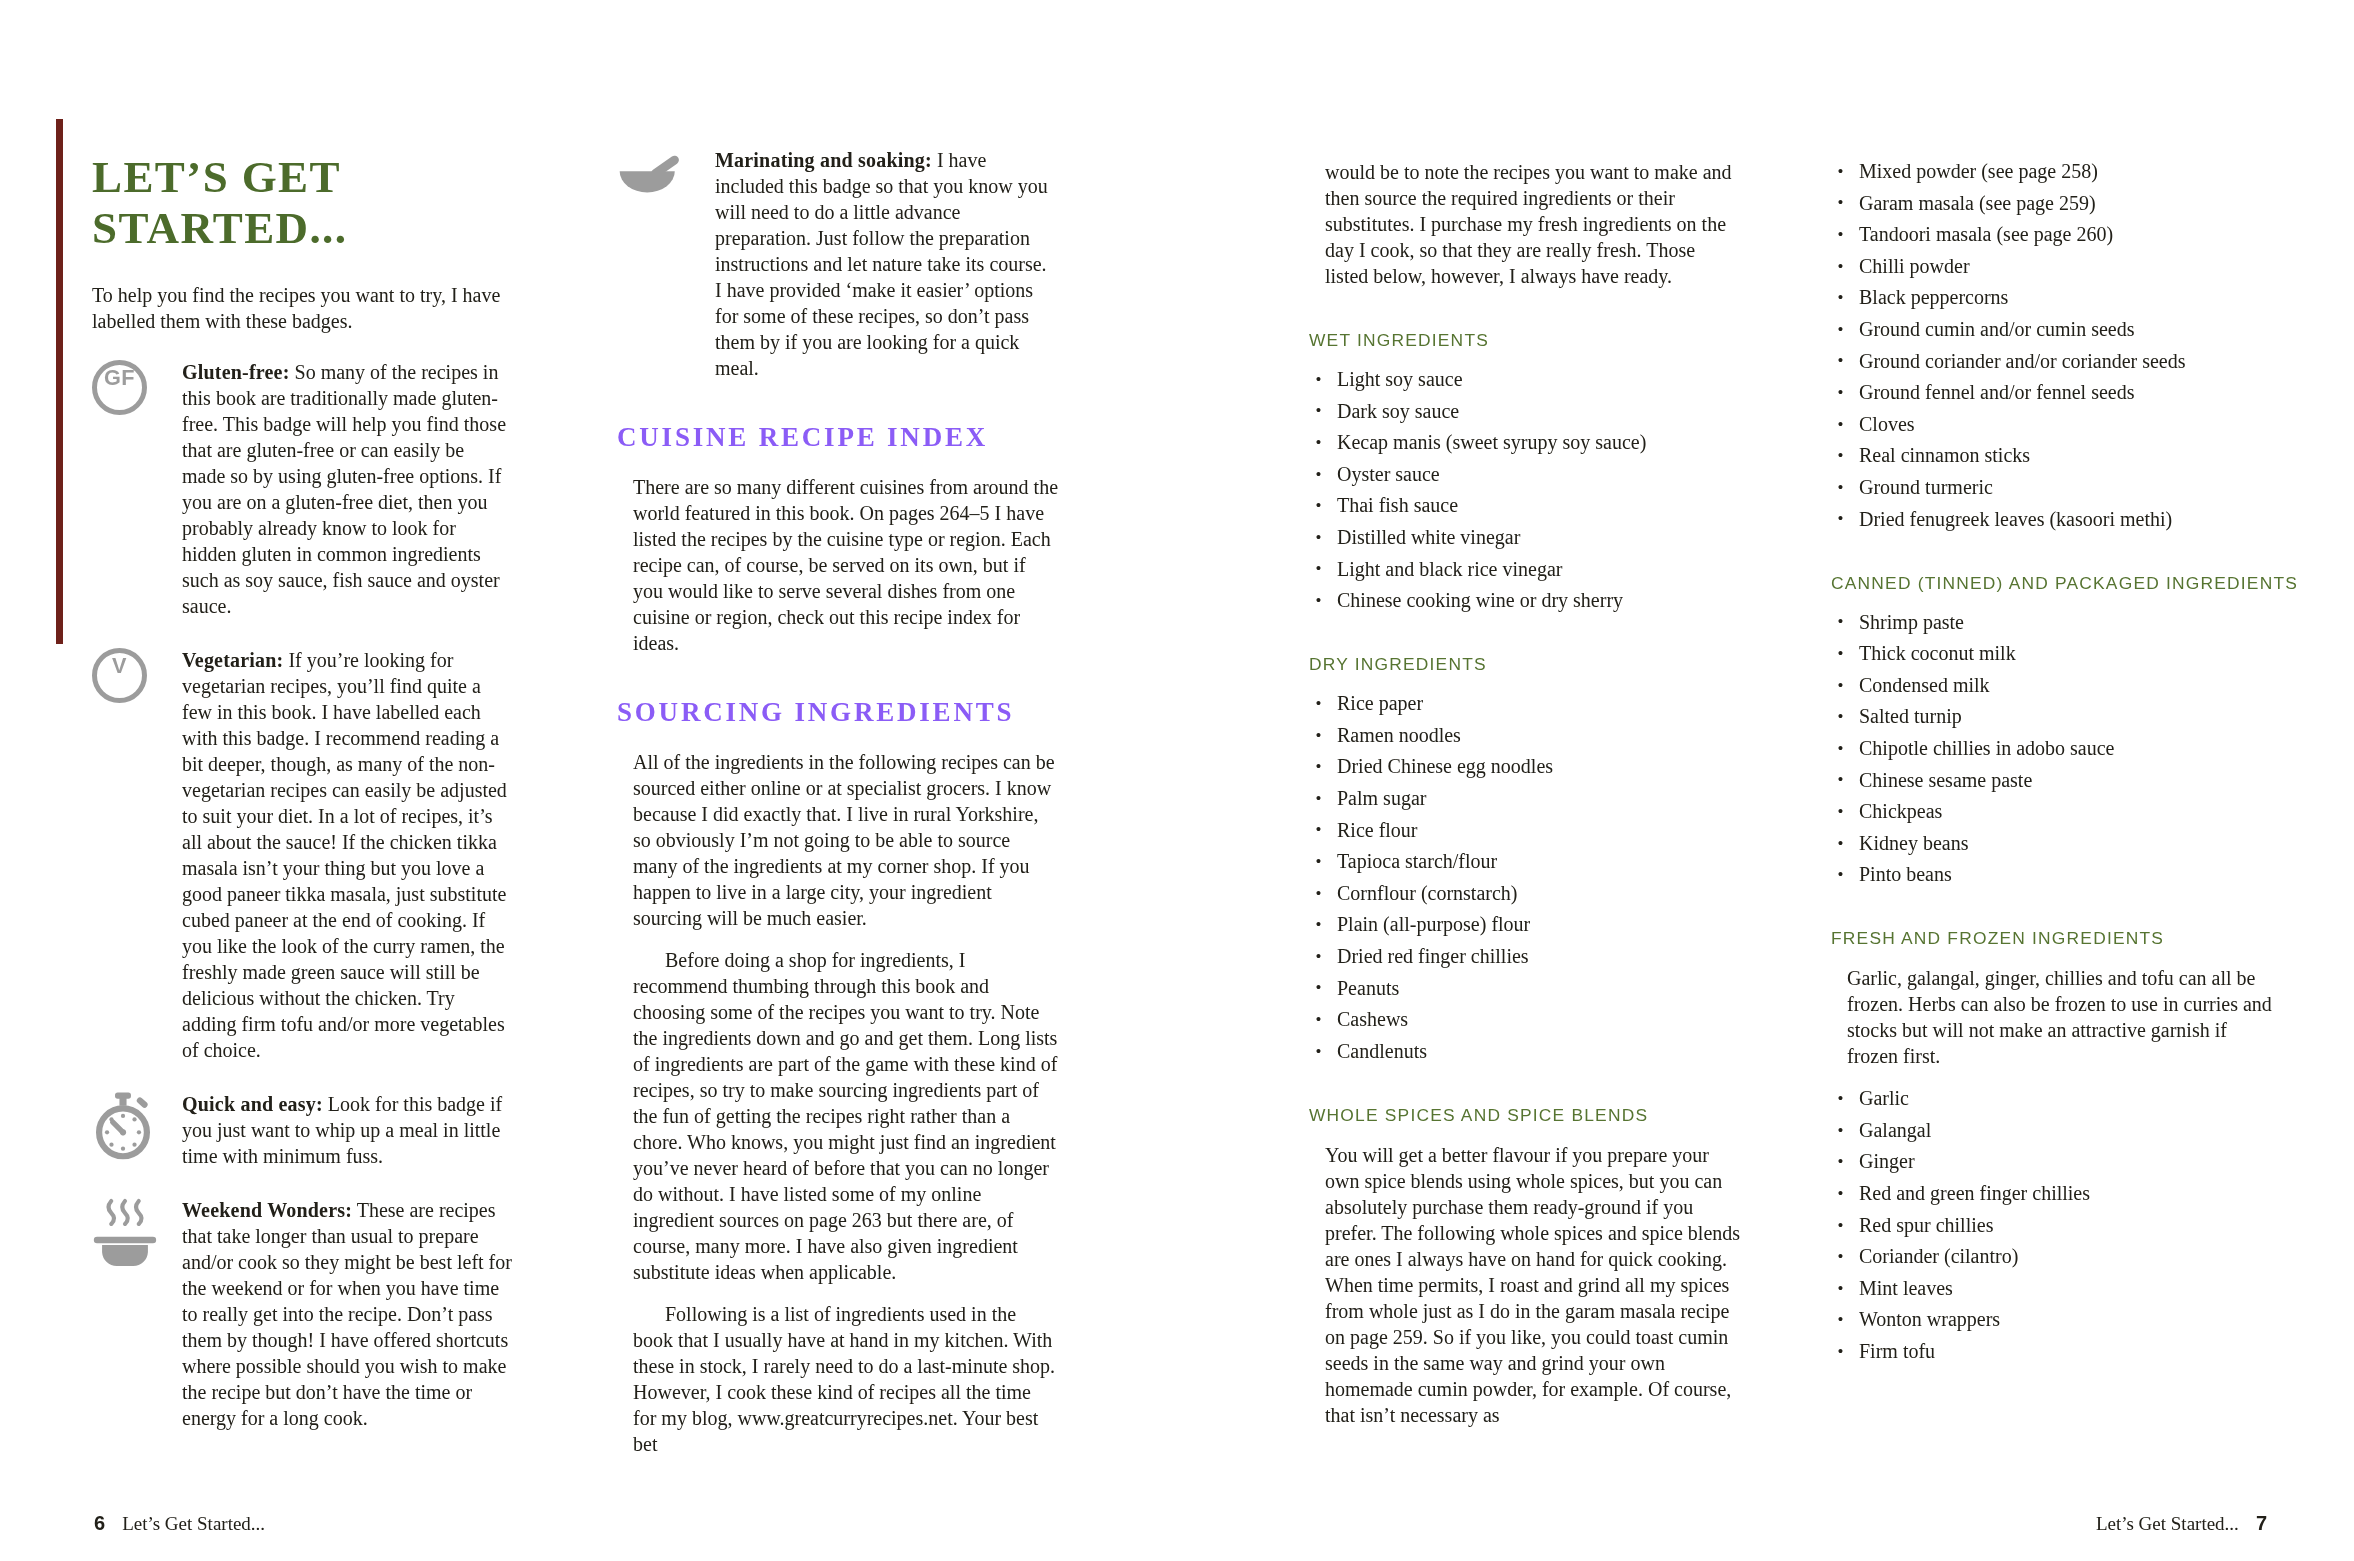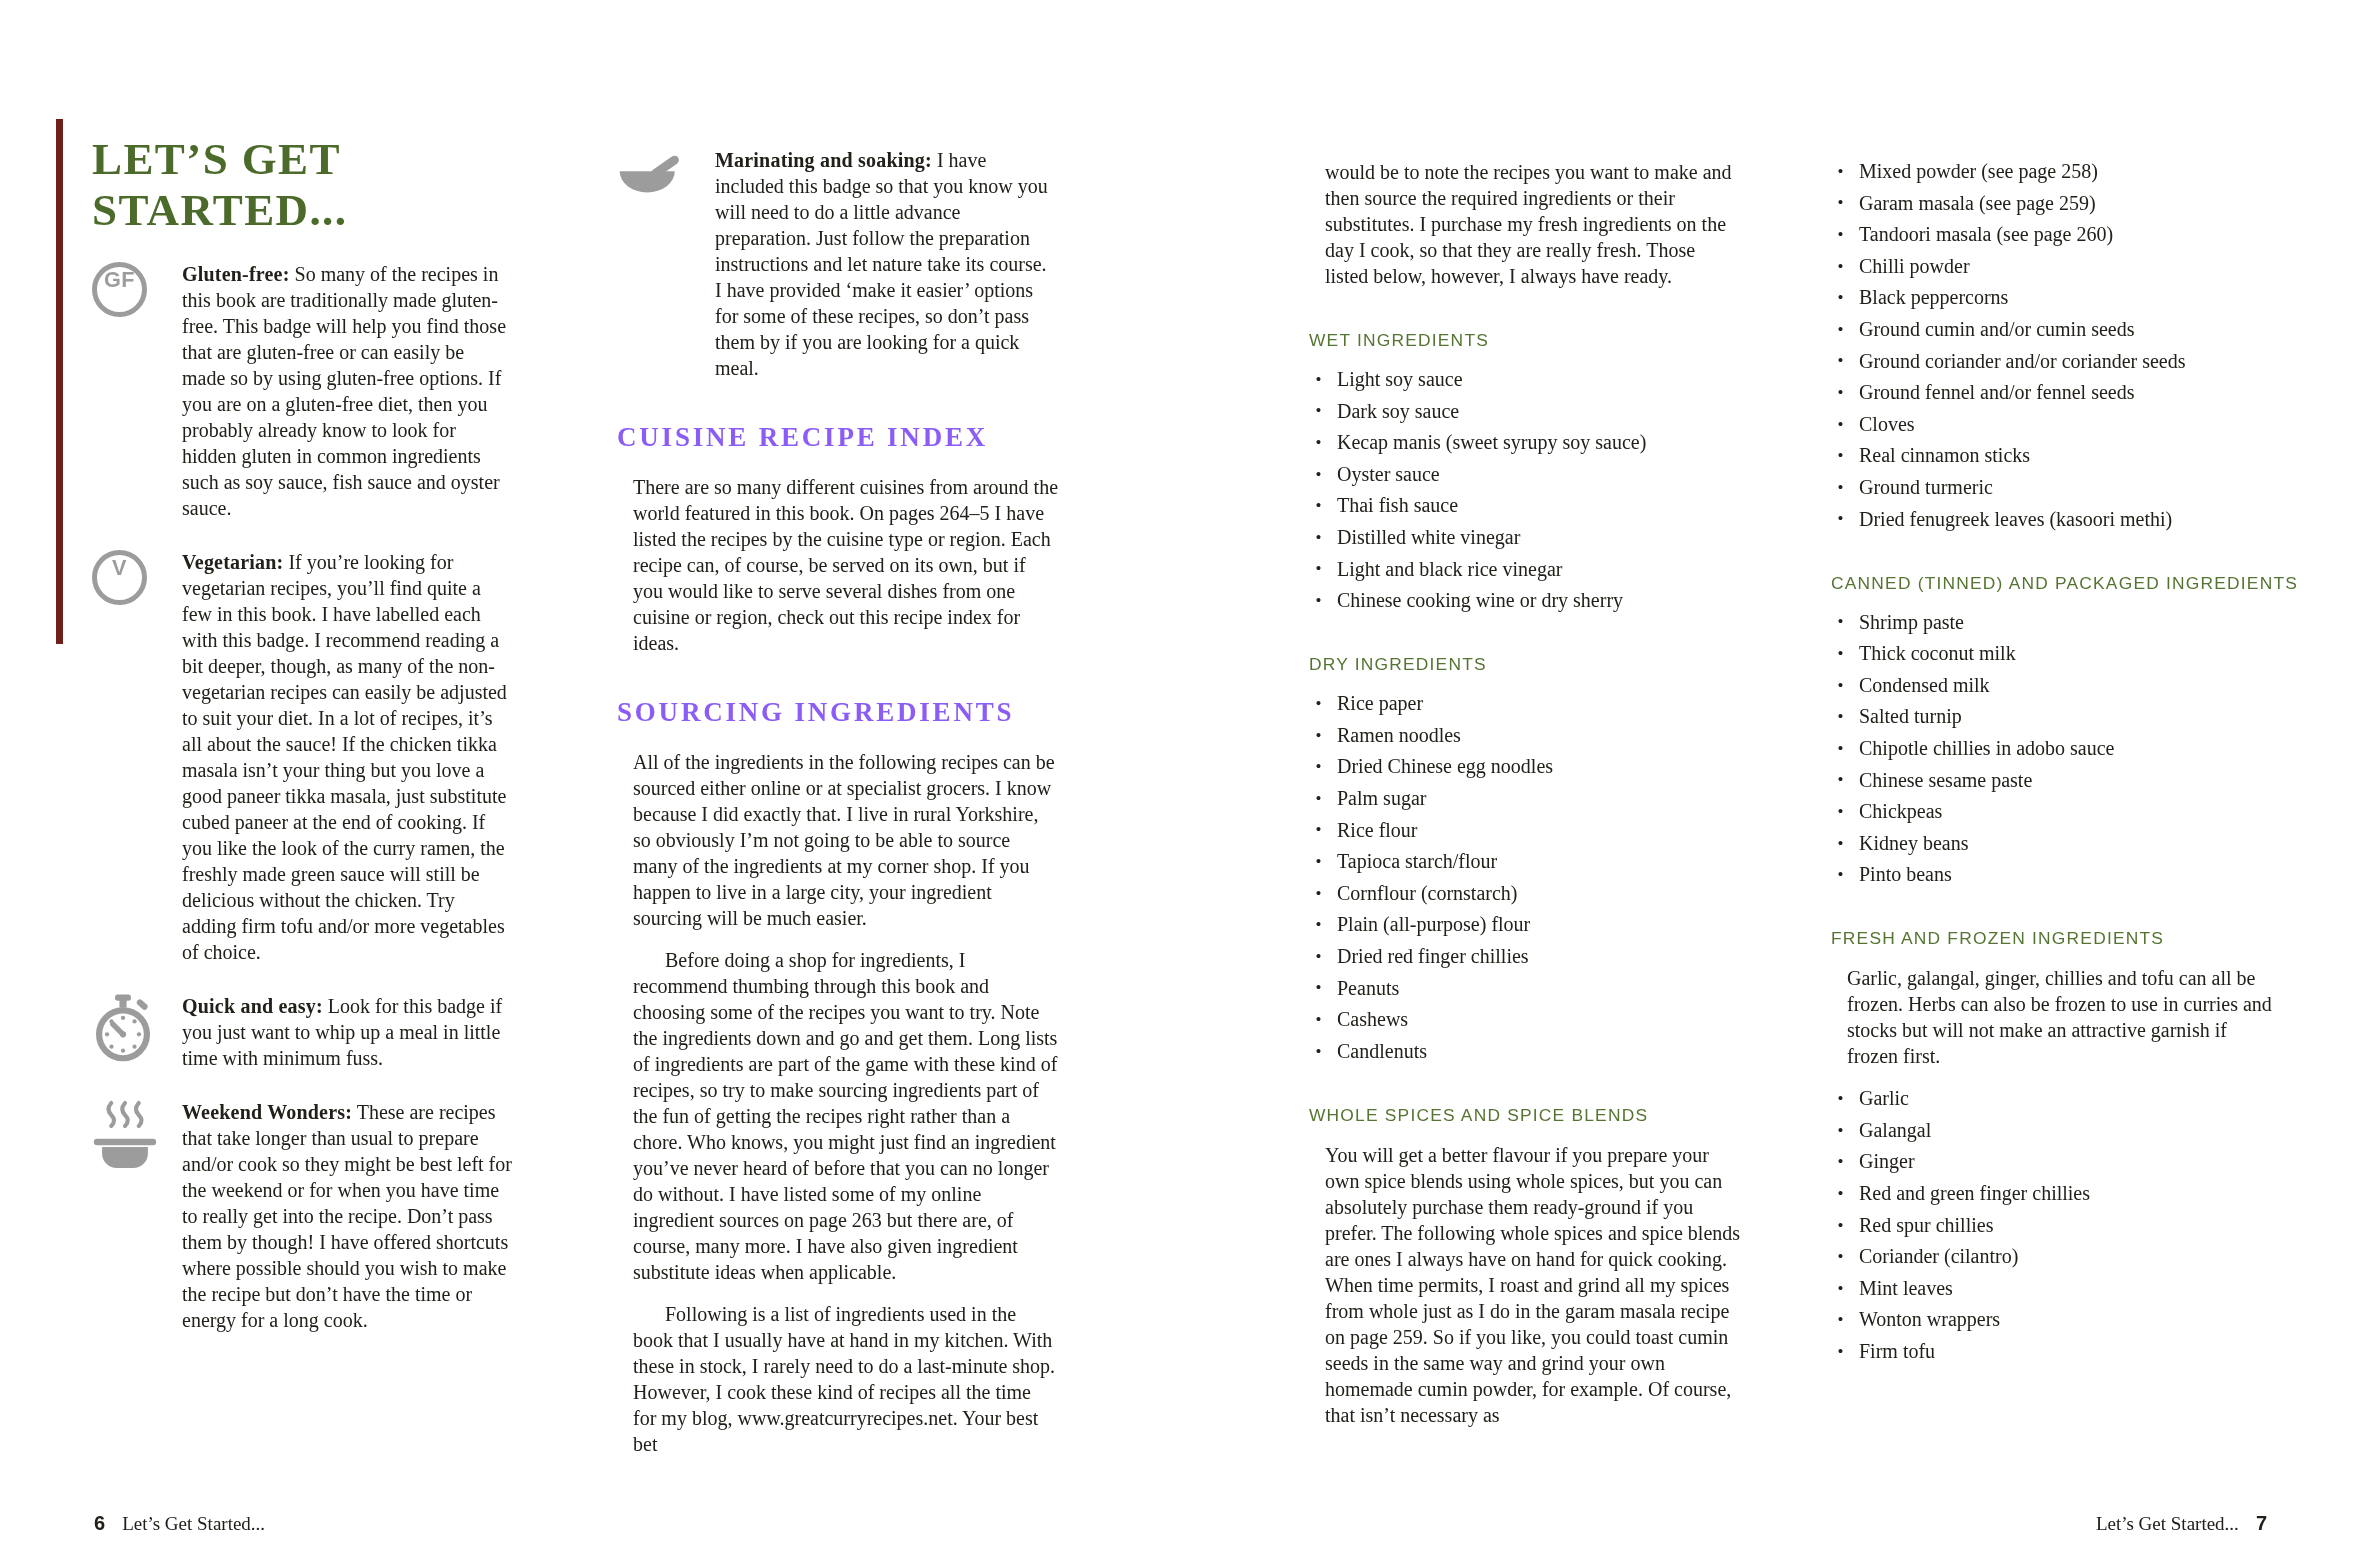--- a/index.html
+++ b/index.html
@@ -3,21 +3,21 @@
 <meta charset="utf-8">
 <style>
   html,body{margin:0;padding:0;}
   body{
     width:2354px;height:1561px;position:relative;background:#ffffff;
     font-family:"Liberation Serif","DejaVu Serif",serif;color:#222019;
     overflow:hidden;
   }
   .edge-tab{position:absolute;left:56px;top:119px;width:6.6px;height:525px;background:#6e211a;}
   .col{position:absolute;}
-  #col1{left:92px;top:134px;width:420px;}
+  #col1{left:92px;top:152px;width:420px;}
   #col2{left:617px;top:141px;width:458px;}
   #col3{left:1309px;top:143px;width:450px;}
   #col4{left:1831px;top:143px;width:463px;}
 
   h1{
     margin:0;font-size:45px;line-height:51px;letter-spacing:1.4px;
     color:#4c6b2b;white-space:pre-line;font-weight:700;
     font-family:"Liberation Serif","DejaVu Serif",serif;
   }
   h2{
@@ -60,20 +60,21 @@
   #footer-right .num{margin-left:17px;}
 </style>
 </head>
 <body>
 
 <div class="edge-tab"></div>
 
 <section class="col" id="col1">
   <h1>LET’S GET
 STARTED...</h1>
+  <p class="lede">To help you find the recipes you want to try, I have labelled them with these badges.</p>
 
   <div class="badge-row first">
     <div class="badge-icon">
       <div class="circle-badge">
         <span>GF</span>
       </div>
     </div>
     <p class="badge-text"><b>Gluten-free:</b> <span>So many of the recipes in this book are traditionally made gluten-free. This badge will help you find those that are gluten-free or can easily be made so by using gluten-free options. If you are on a gluten-free diet, then you probably already know to look for hidden gluten in common ingredients such as soy sauce, fish sauce and oyster sauce.</span></p>
   </div>
 

